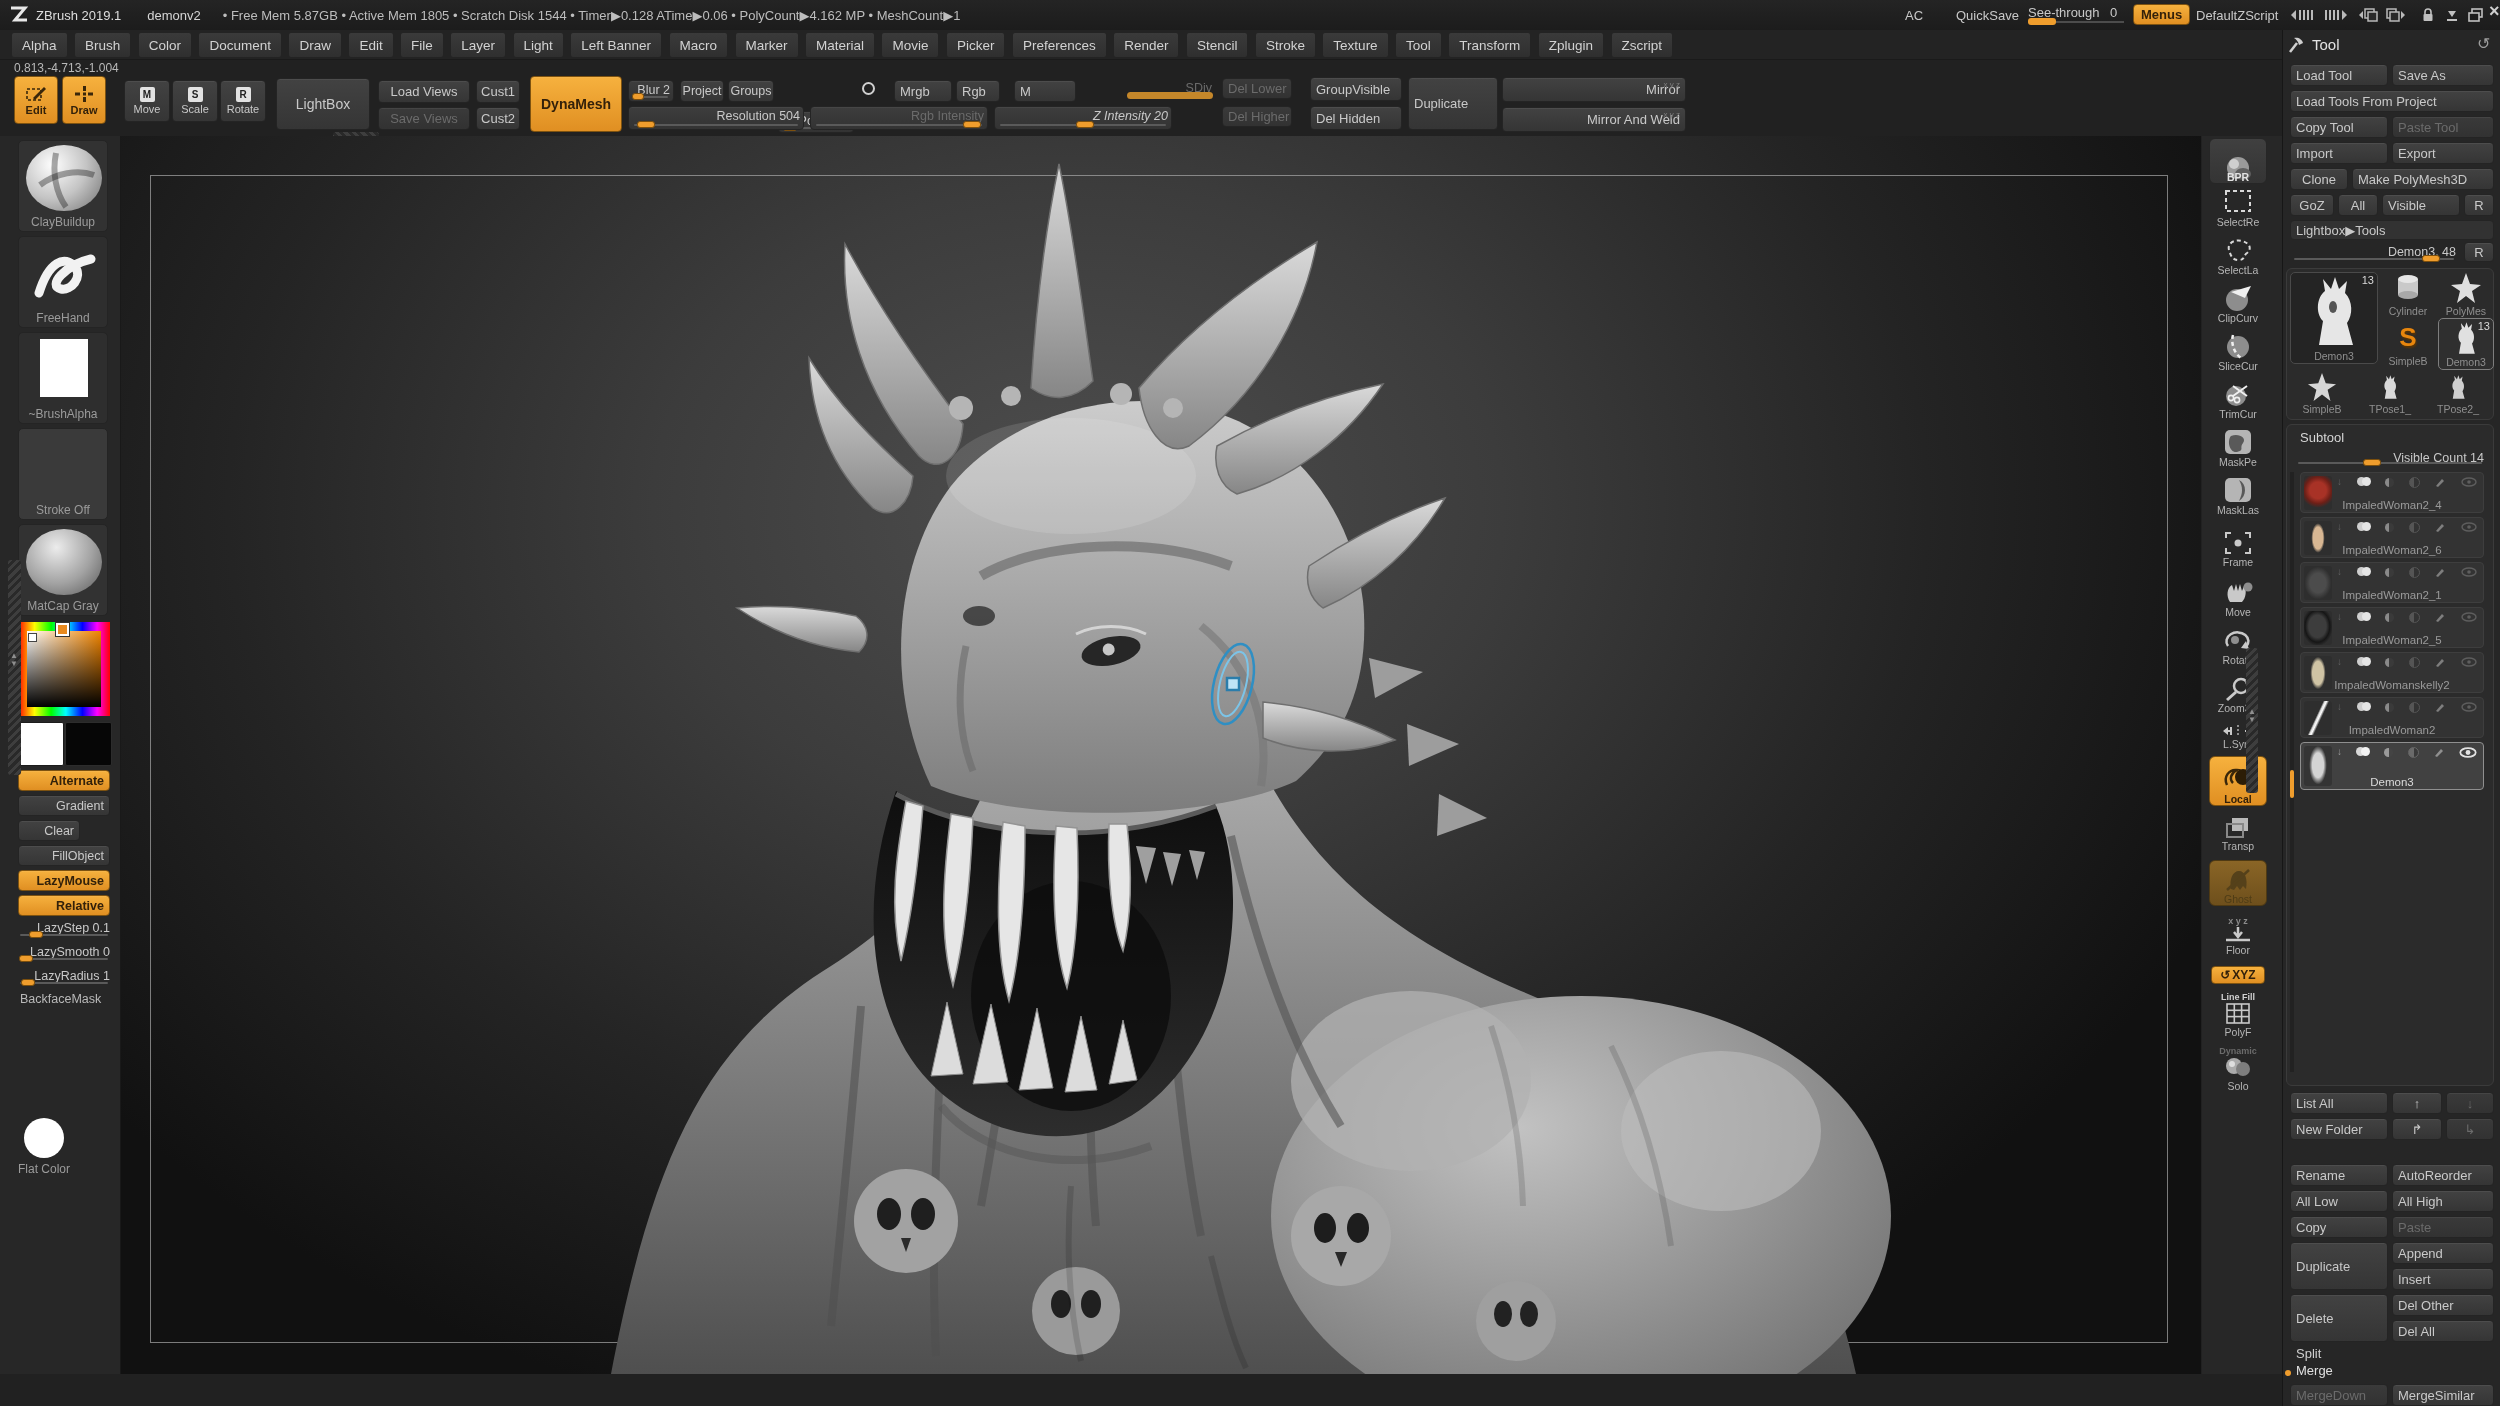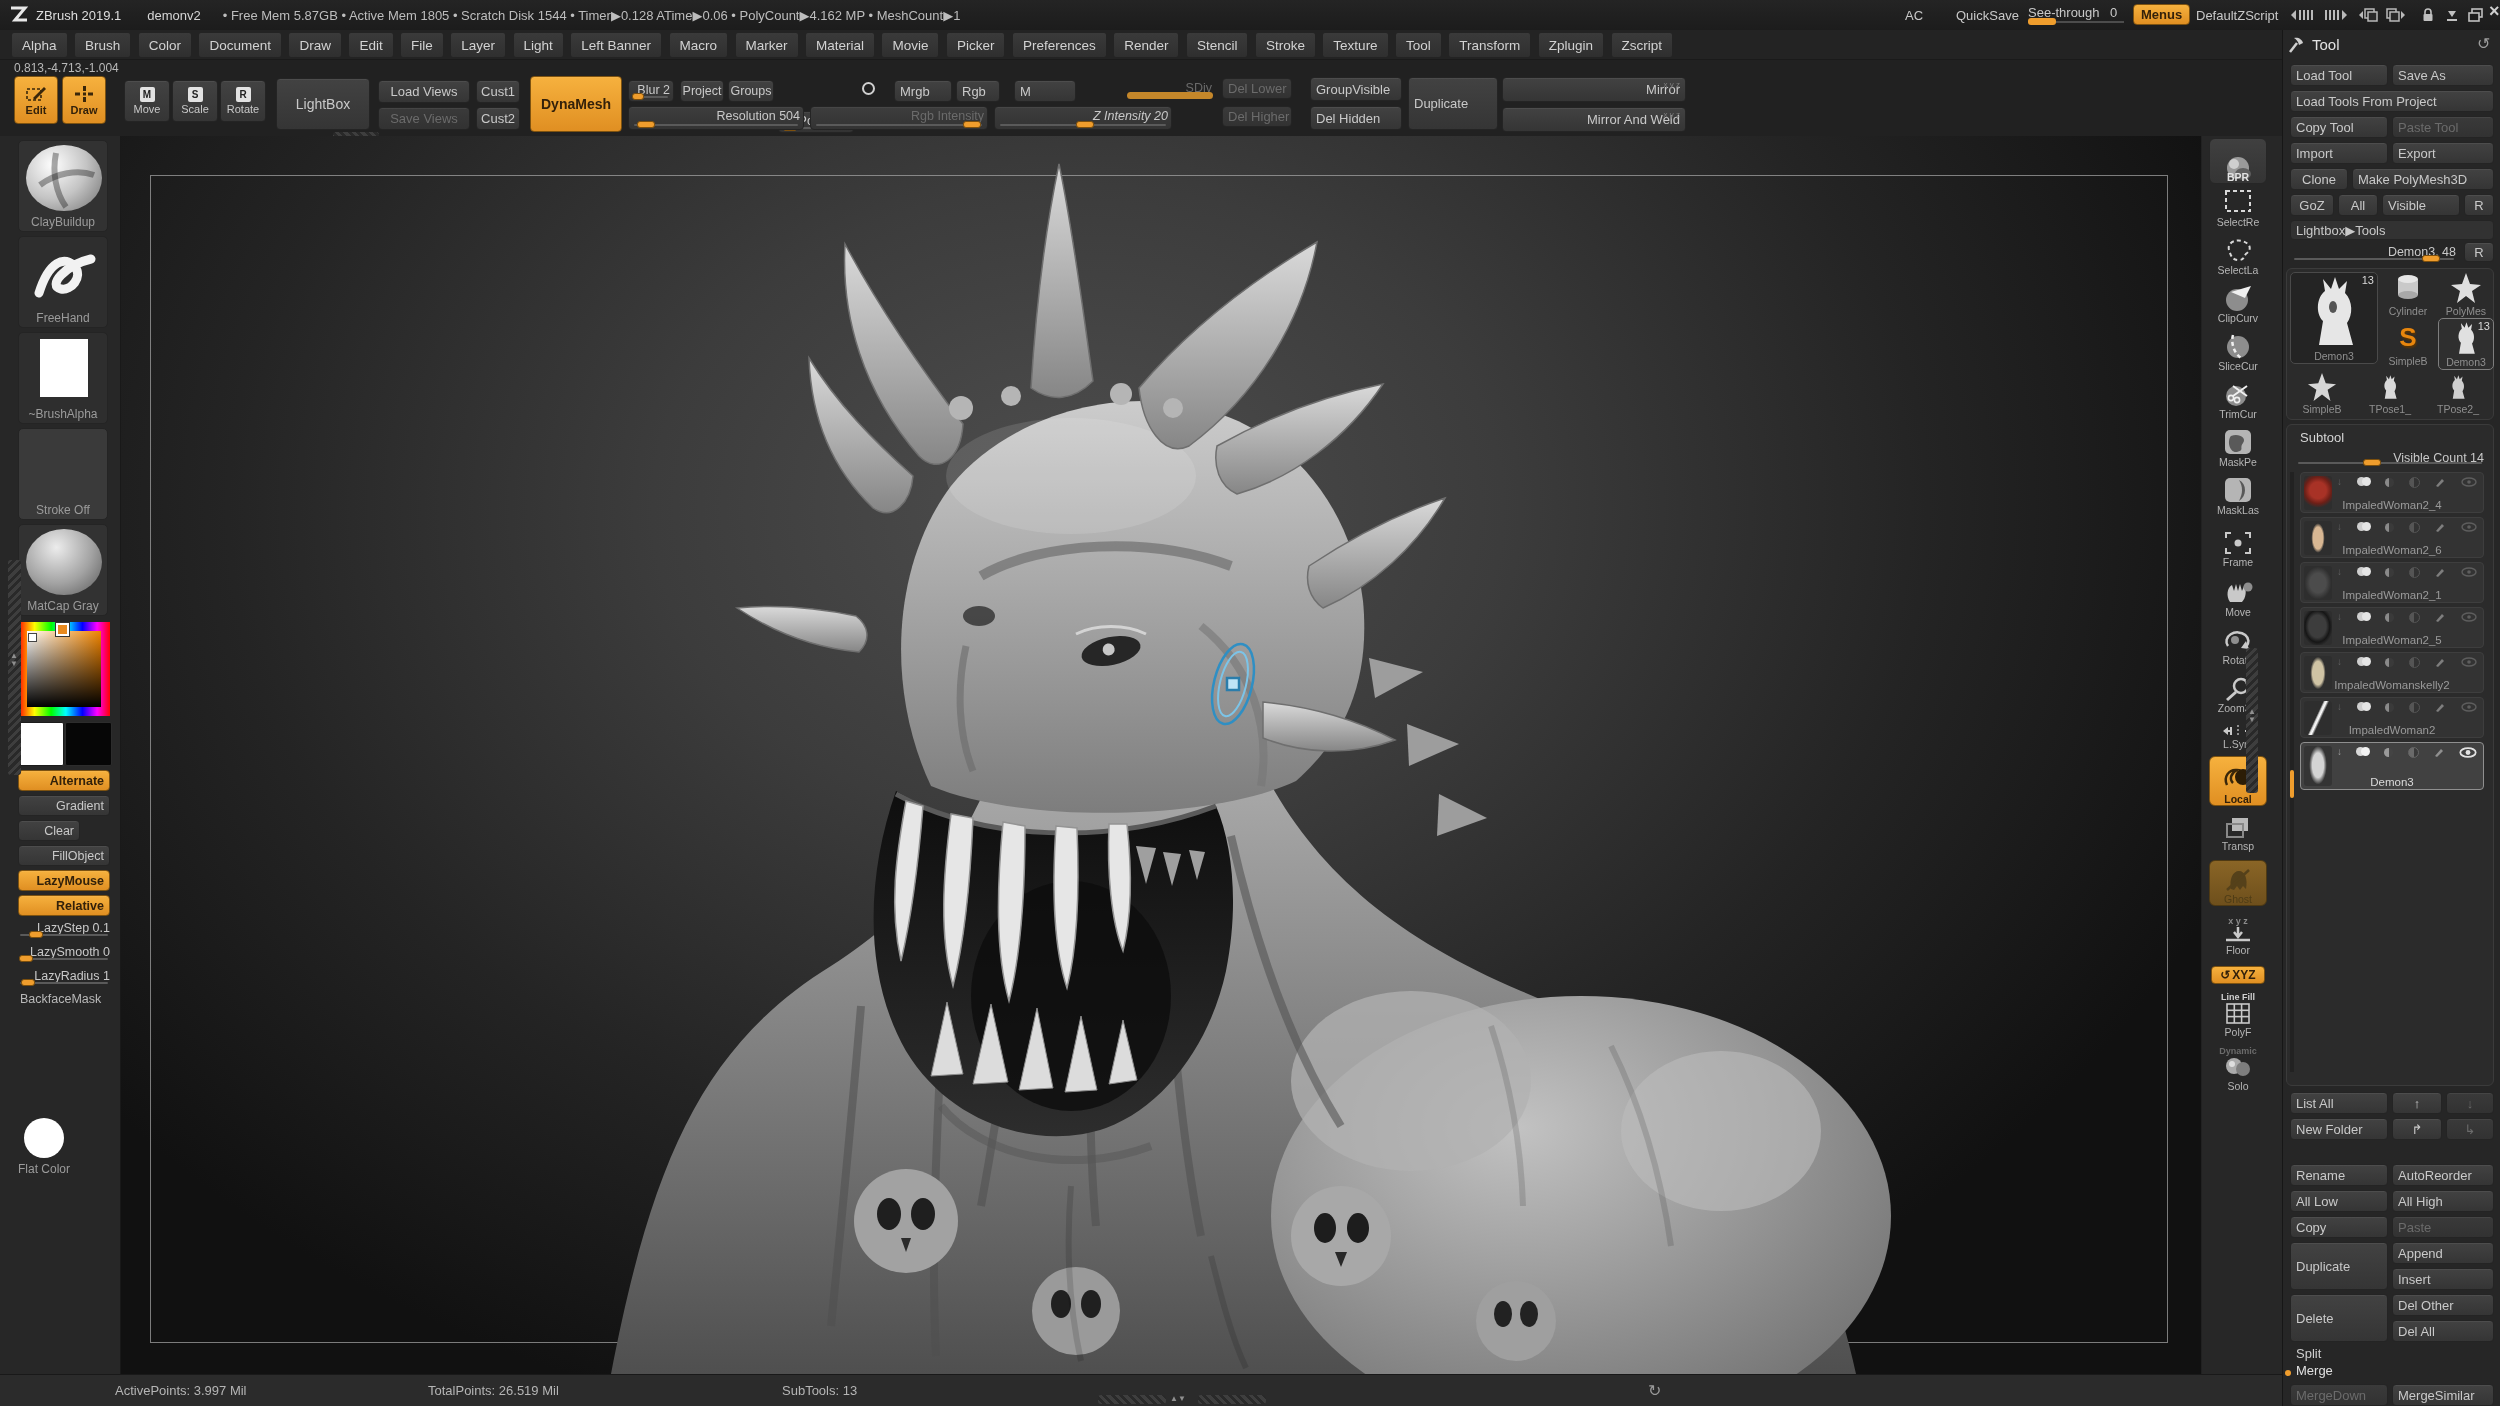--- a/index.html
+++ b/index.html
@@ -950,23 +950,14 @@
   <span class="sec-hdr" style="left:2296px;top:1346px;">Split</span>
   <span class="abs" style="left:2285px;top:1370px;width:6px;height:6px;border-radius:50%;background:#ef9d2d;"></span>
   <span class="sec-hdr" style="left:2296px;top:1363px;color:#e0e0e0;">Merge</span>
   <div class="btn dis flat" style="left:2290px;top:1384px;width:98px;height:22px;justify-content:flex-start;">
       <span>MergeDown</span>
     </div>
   <div class="btn" style="left:2392px;top:1384px;width:102px;height:22px;justify-content:flex-start;">
       <span>MergeSimilar</span>
     </div>
 
-  <div class="abs" style="left:0;top:1374px;width:2282px;height:32px;background:#2b2b2b;border-top:1px solid #191919;">
-    <span class="lbl" style="left:115px;top:8px;font-size:13px;color:#b5b5b5;">ActivePoints: 3.997 Mil</span>
-    <span class="lbl" style="left:428px;top:8px;font-size:13px;color:#b5b5b5;">TotalPoints: 26.519 Mil</span>
-    <span class="lbl" style="left:782px;top:8px;font-size:13px;color:#b5b5b5;">SubTools: 13</span>
-    <span class="lbl" style="left:1648px;top:6px;font-size:16px;color:#9a9a9a;">↻</span>
-    <div class="stripes-h" style="position:absolute;left:1098px;top:20px;width:68px;height:9px;"></div>
-    <span class="lbl tri" style="left:1170px;top:20px;color:#8f8f8f;"><span>▲</span><span>▼</span></span>
-    <div class="stripes-h" style="position:absolute;left:1198px;top:20px;width:68px;height:9px;"></div>
-  </div>
 
 </div>
 
 </body></html>

